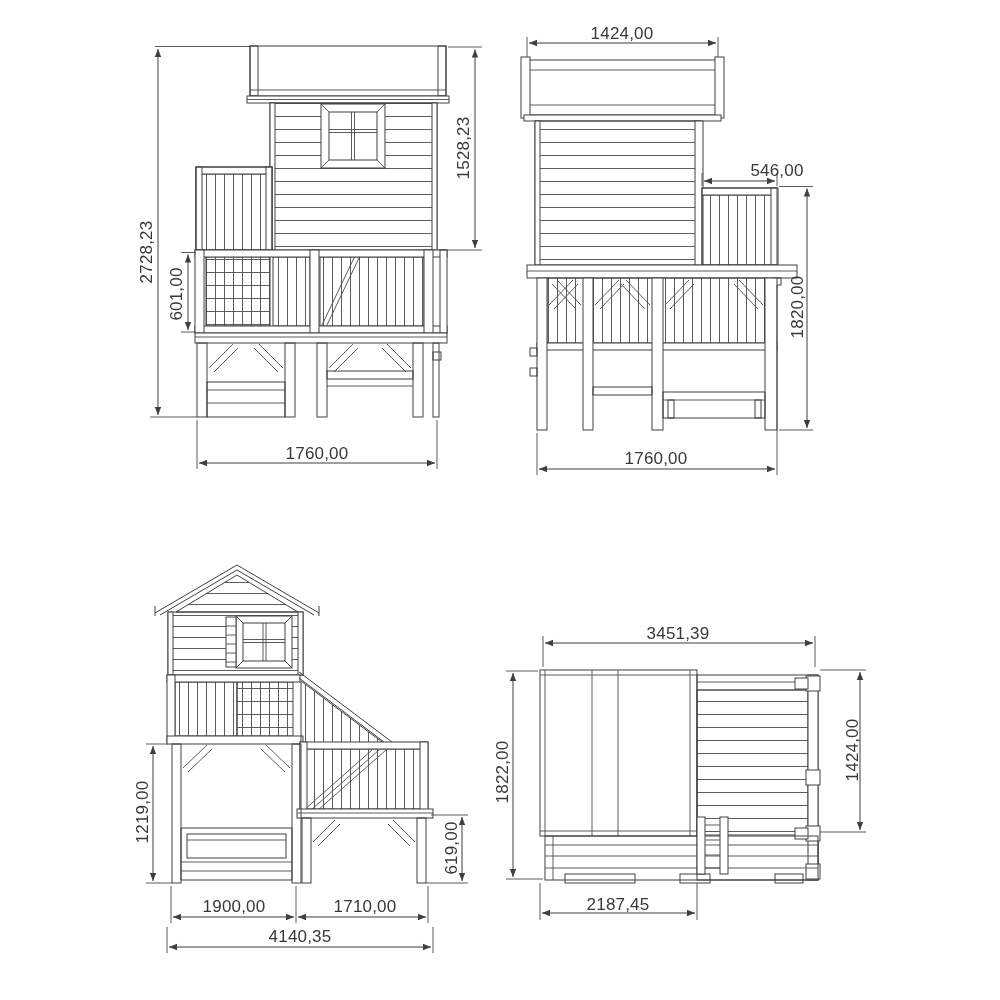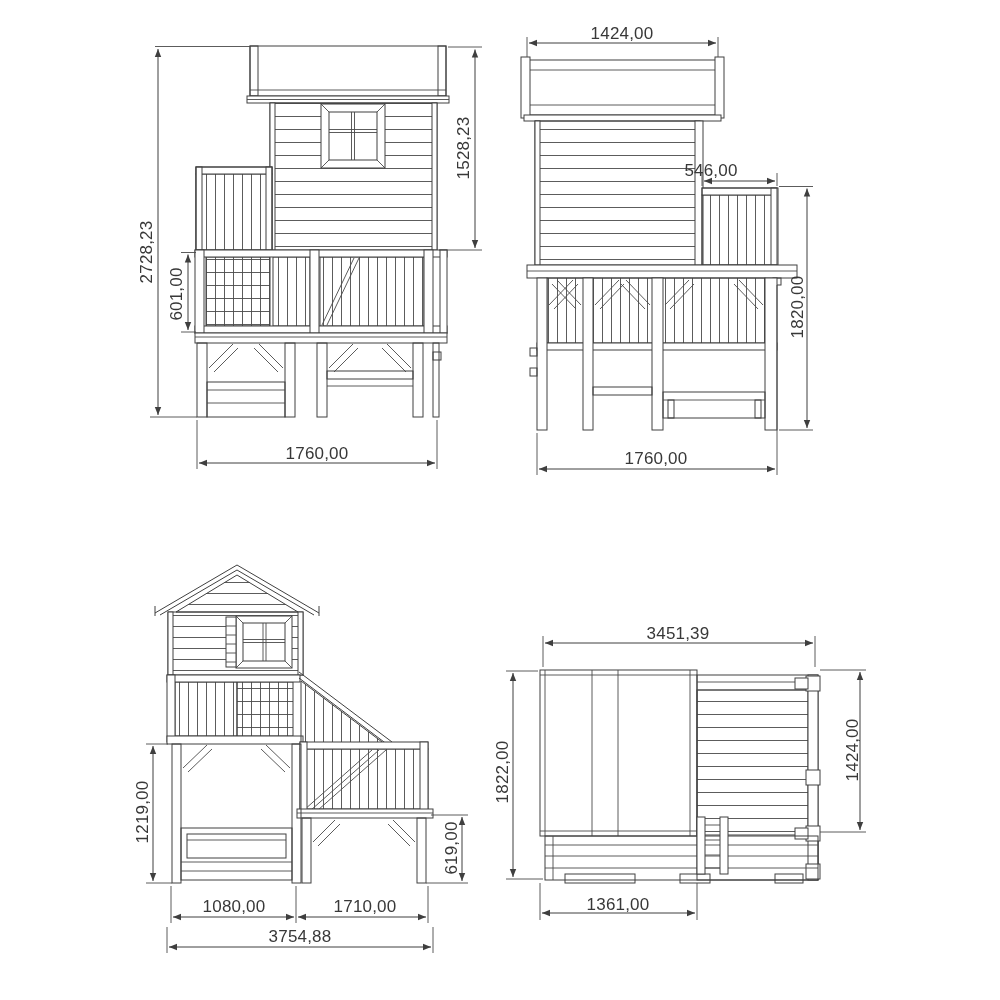--- a/index.html
+++ b/index.html
@@ -325,28 +325,28 @@
     <line class="dim" x1="542" y1="913" x2="695" y2="913" marker-start="url(#aS)" marker-end="url(#aE)"></line>
   </g>
 </svg>
 
   <span class="dimlab rot" style="left:146px;top:252px">2728,23</span>
   <span class="dimlab rot" style="left:463px;top:148px">1528,23</span>
   <span class="dimlab rot" style="left:176px;top:294px">601,00</span>
   <span class="dimlab" style="left:317px;top:453px">1760,00</span>
 
   <span class="dimlab" style="left:622px;top:33px">1424,00</span>
-  <span class="dimlab" style="left:711px;top:170px">546,00</span>
+  <span class="dimlab" style="left:777px;top:170px">546,00</span>
   <span class="dimlab rot" style="left:797px;top:307px">1820,00</span>
   <span class="dimlab" style="left:656px;top:458px">1760,00</span>
 
   <span class="dimlab rot" style="left:142px;top:812px">1219,00</span>
   <span class="dimlab rot" style="left:451px;top:848px">619,00</span>
-  <span class="dimlab" style="left:234px;top:906px">1080,00</span>
+  <span class="dimlab" style="left:234px;top:906px">1900,00</span>
   <span class="dimlab" style="left:365px;top:906px">1710,00</span>
-  <span class="dimlab" style="left:300px;top:936px">3754,88</span>
+  <span class="dimlab" style="left:300px;top:936px">4140,35</span>
 
   <span class="dimlab" style="left:678px;top:633px">3451,39</span>
   <span class="dimlab rot" style="left:502px;top:772px">1822,00</span>
   <span class="dimlab rot" style="left:852px;top:750px">1424,00</span>
-  <span class="dimlab" style="left:618px;top:904px">1361,00</span>
+  <span class="dimlab" style="left:618px;top:904px">2187,45</span>
 
 </div>
 
 </body></html>

